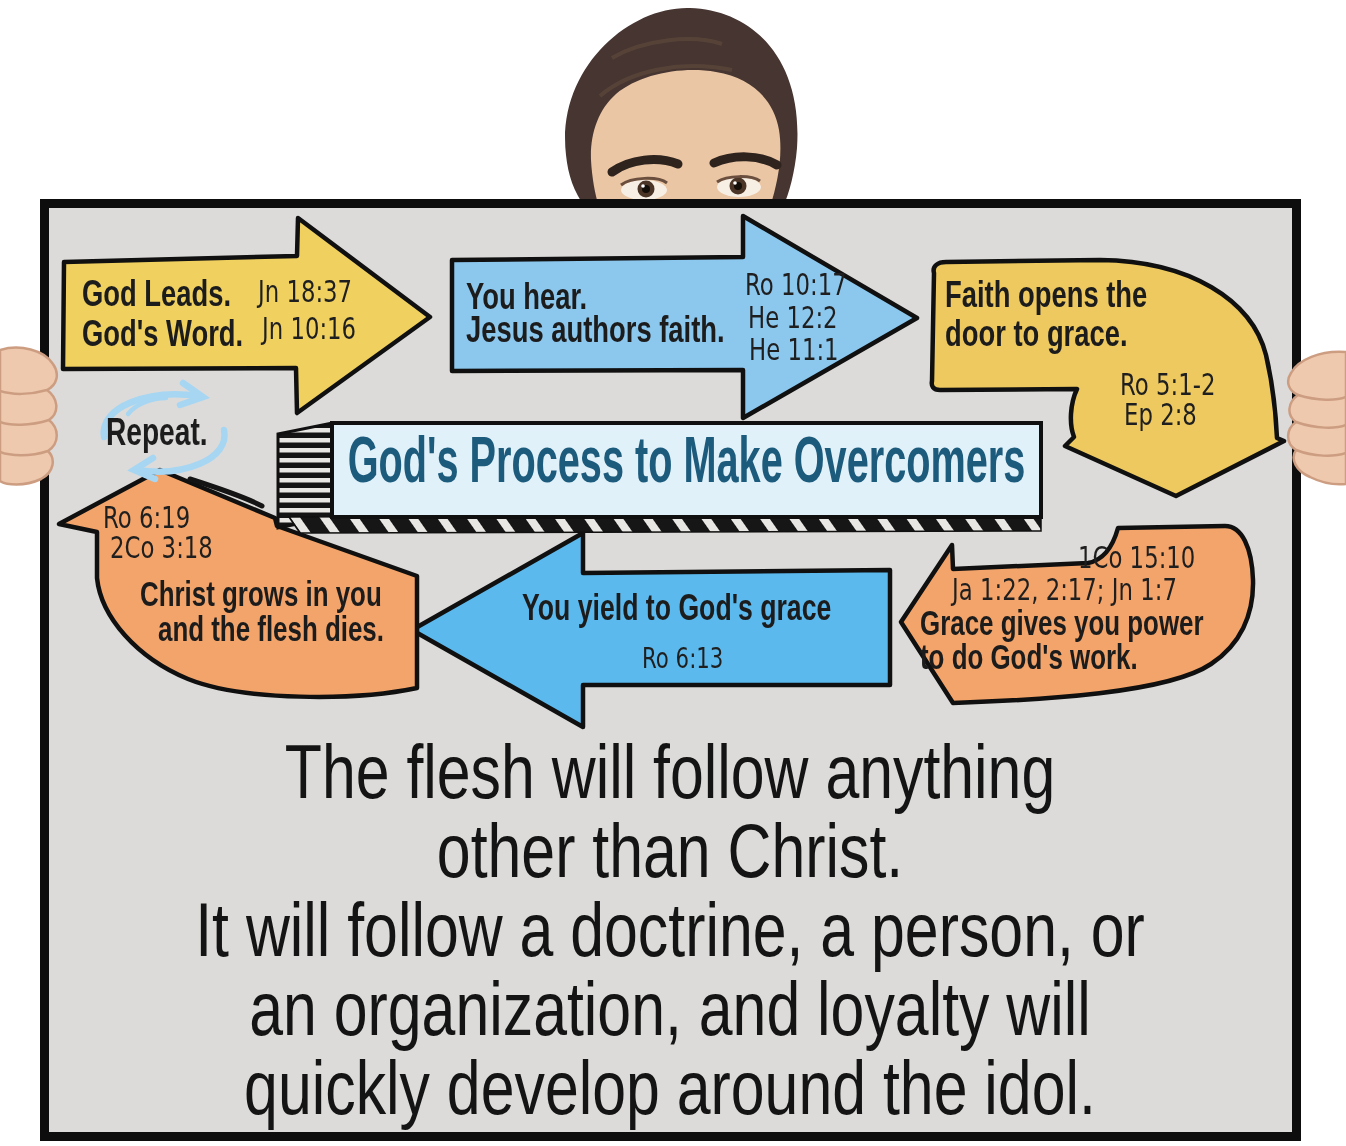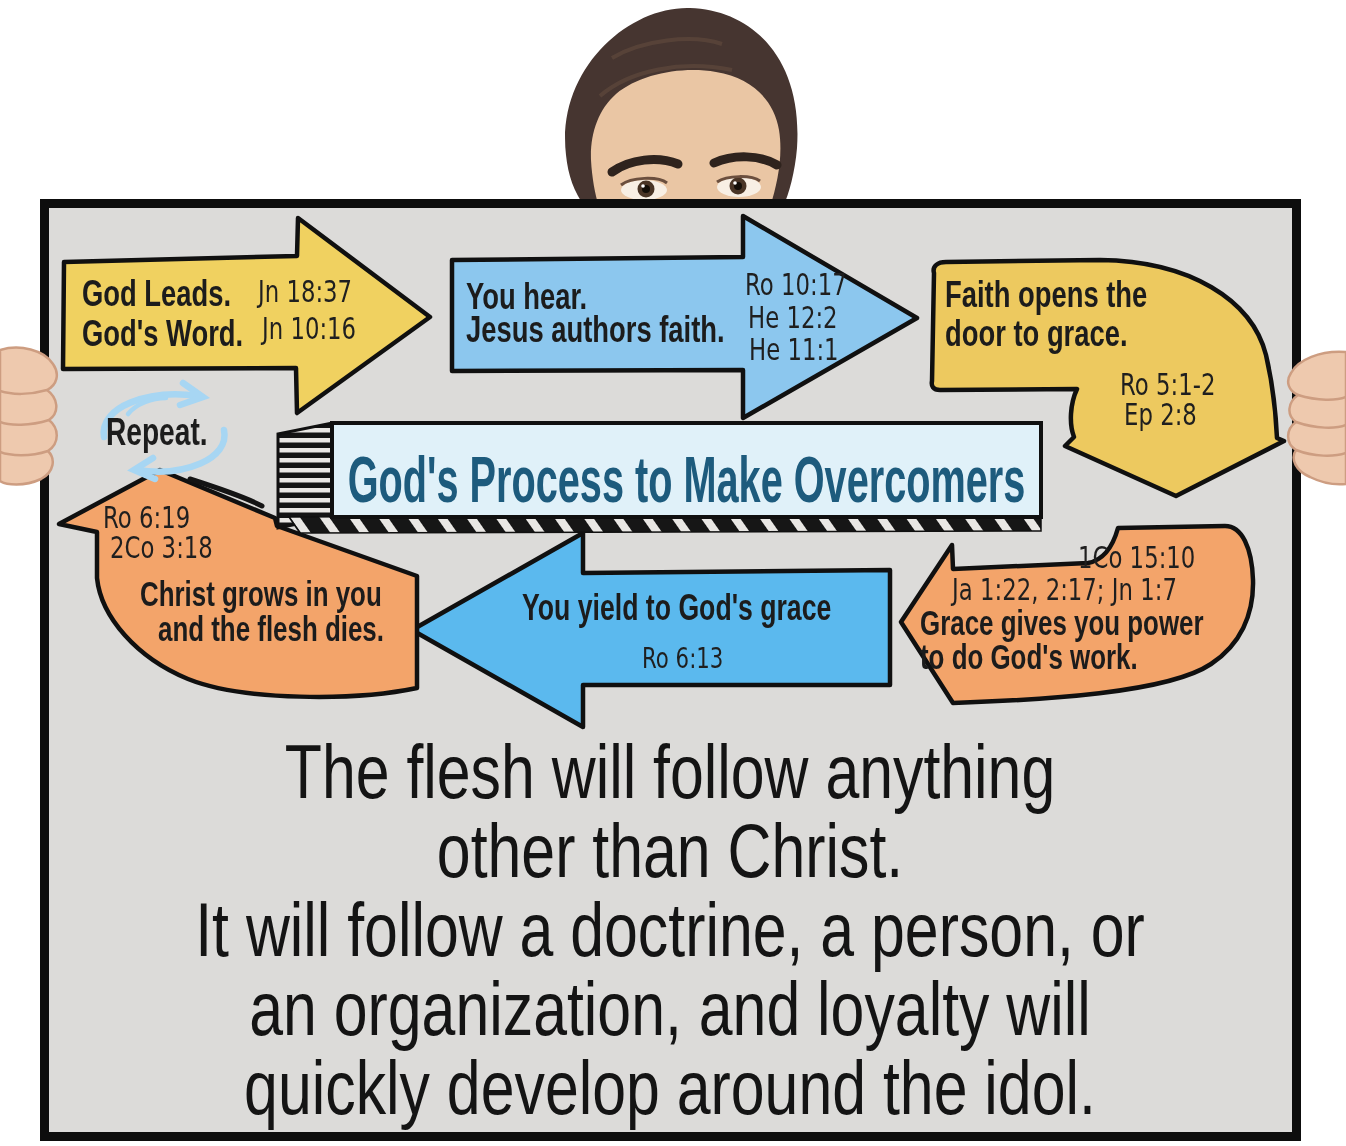--- a/index.html
+++ b/index.html
@@ -4,21 +4,21 @@
 <style>
   html,body{margin:0;padding:0;background:#ffffff;}
   .stage{position:relative;width:1346px;height:1146px;background:#ffffff;overflow:hidden;
          font-family:"Liberation Sans",sans-serif;padding-left:6px;}
   .art{position:absolute;left:0;top:0;width:1346px;height:1146px;}
   .lbl{position:absolute;font-family:"Liberation Sans",sans-serif;font-weight:700;color:#1c1c1c;
        white-space:nowrap;line-height:1;transform:scaleX(0.74);transform-origin:left top;}
   .ref{position:absolute;font-family:"DejaVu Sans",sans-serif;font-weight:400;color:#1f1f1f;
        white-space:nowrap;line-height:1;transform:scaleX(0.76);transform-origin:left top;}
   .banner{position:absolute;left:332px;top:423px;width:709px;height:94px;display:flex;
-          align-items:flex-end;justify-content:center;}
+          align-items:flex-start;justify-content:center;}
   .banner span{font-family:"Liberation Sans",sans-serif;font-weight:700;font-size:64px;
           color:#1d5b7d;white-space:nowrap;display:inline-block;transform:scaleX(0.62);}
   .bottom{position:absolute;left:48px;top:732px;width:1244px;text-align:center;color:#141414;
           font-family:"Liberation Sans",sans-serif;font-weight:400;font-size:76px;line-height:79px;
           transform:scaleX(0.8);transform-origin:center top;}
 </style>
 </head>
 <body>
 
 <div class="stage">

